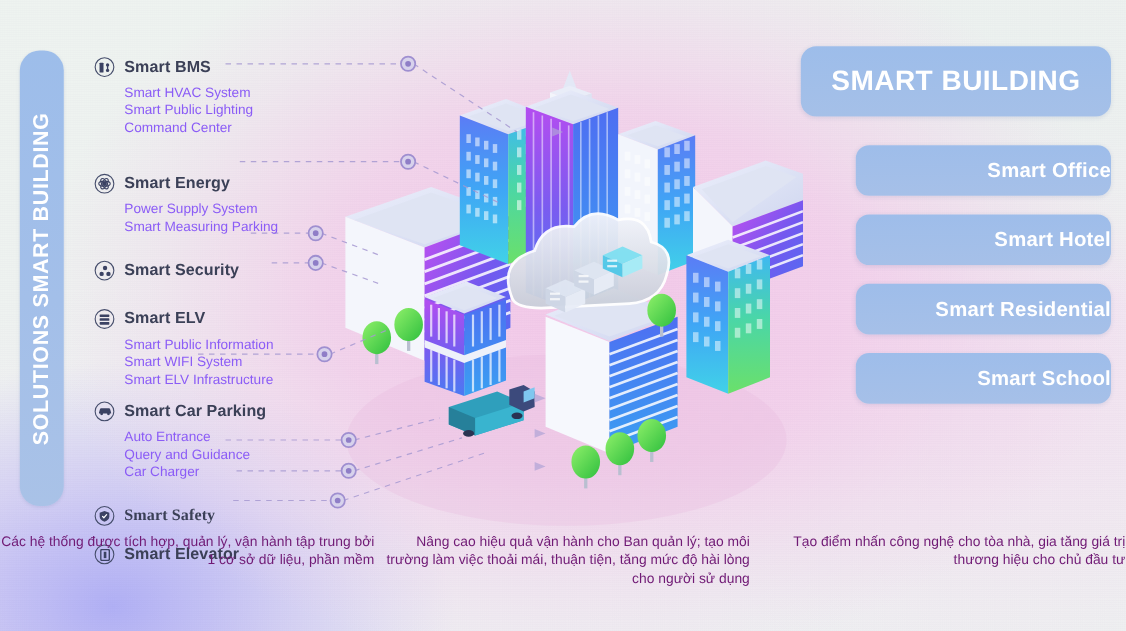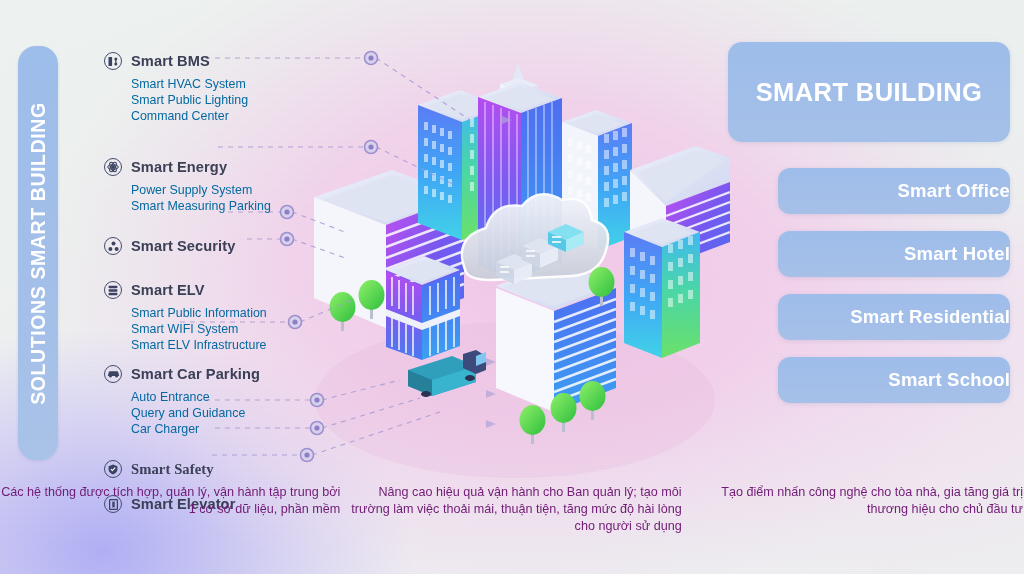--- a/index.html
+++ b/index.html
@@ -36,41 +36,41 @@
     border-radius:18px;
     display:flex; align-items:center; justify-content:center;
     box-shadow:0 1px 3px rgba(90,110,160,.18);
   }
   .vtab span{
     transform:rotate(-90deg); white-space:nowrap;
     color:#fff; font-weight:bold; font-size:19.5px; letter-spacing:.6px;
   }
 
   
-  .list{ position:absolute; left:104px; top:46px; width:250px; }
+  .list{ position:absolute; left:86px; top:46px; width:250px; }
   .grp{ position:relative; }
   .grp-head{ display:flex; align-items:center; gap:9px; height:22px; }
   .ic{
     width:18px; height:18px; flex:0 0 18px;
     border-radius:50%; border:1.4px solid #454d6b;
     display:flex; align-items:center; justify-content:center;
     color:#3b4263;
   }
   .ic svg{ display:block; }
   .grp-title{ color:#3b4057; font-size:14.6px; font-weight:bold; letter-spacing:.1px; white-space:nowrap; }
   .subs{ margin:4px 0 0 27px; }
-  .sub{ color:#0369a1; font-size:12.4px; line-height:16.2px; white-space:nowrap; }
+  .sub{ color:#8b5cf6; font-size:12.4px; line-height:16.2px; white-space:nowrap; }
 
   
   .wires{ position:absolute; inset:0; pointer-events:none; }
 
   
   .rail{ position:absolute; right:14px; top:42px; width:282px; }
   .btn-main{
-    width:282px; height:100px; margin-bottom:26px;
+    width:282px; height:64px; margin-bottom:26px;
     background:linear-gradient(180deg,#9dbdea 0%,#a5c0e8 100%);
     border-radius:14px;
     display:flex; align-items:center; justify-content:center;
     color:#fff; font-weight:bold; font-size:25.5px; letter-spacing:.4px;
     box-shadow:0 1px 4px rgba(90,110,160,.16);
   }
   .btn{
     width:232px; height:46px; margin:0 0 17px auto;
     background:linear-gradient(180deg,#9ebdea 0%,#a6c0e8 100%);
     border-radius:12px;

